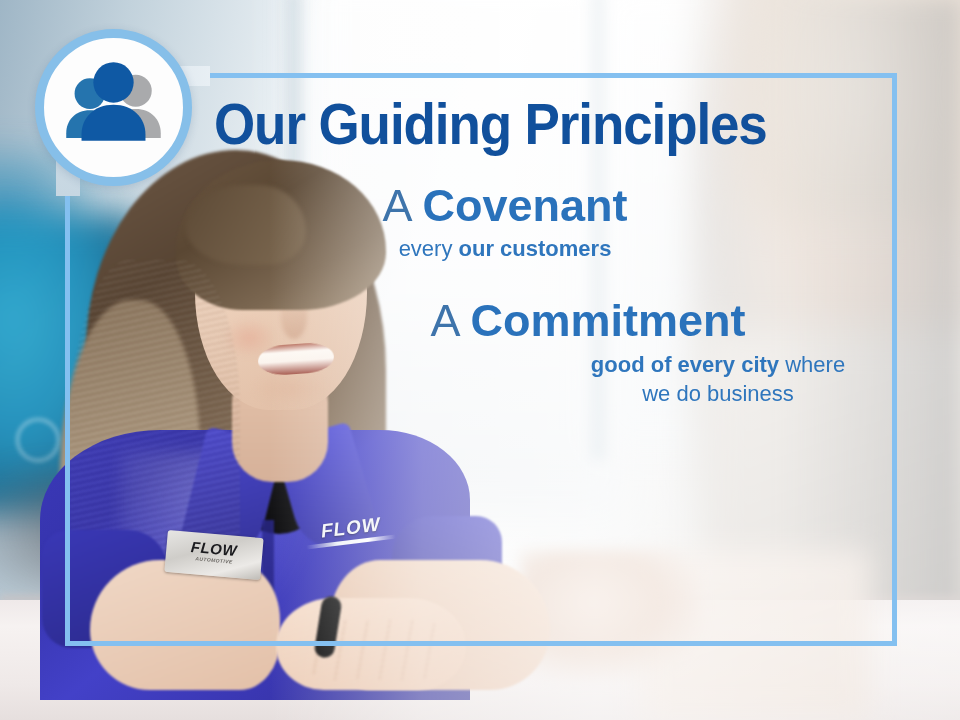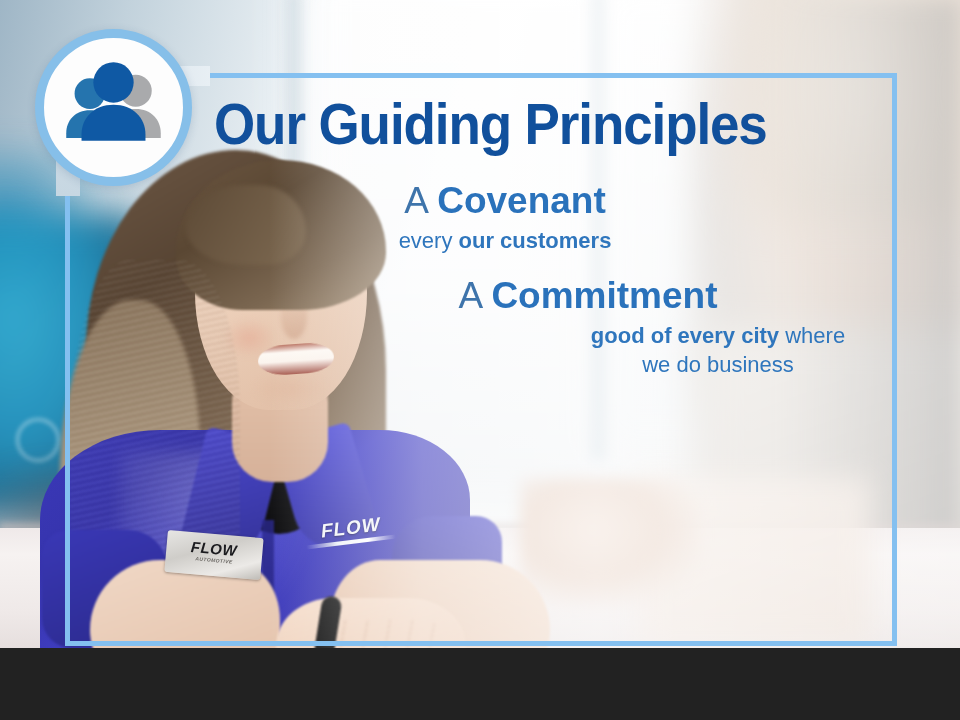--- a/index.html
+++ b/index.html
@@ -1,21 +1,21 @@
 <!DOCTYPE html>
 <html><head>
 <meta charset="utf-8">
 <style>
   * { margin:0; padding:0; box-sizing:border-box; }
   html,body{ background:#222; }
   body{ font-family:"Liberation Sans", sans-serif; }
 
   .stage{
     position:relative;
-    width:960px; height:648px;
+    width:960px; height:720px;
     overflow:hidden;
     background:#cfd8de;
   }
 
   
   .photo{ position:absolute; inset:0; overflow:hidden; }
 
   
   .bg-base{
     position:absolute; inset:0;
@@ -347,34 +347,34 @@
     transform:scaleX(.93); transform-origin:left center;
     white-space:nowrap;
   }
 
   .principles{
     position:absolute; left:200px; top:182px; width:680px;
     text-align:center;
   }
   .p-block{ margin-bottom:6px; }
   .p-head{
-    font-size:37px; line-height:1.05; color:#2f76bd; white-space:nowrap;
+    font-size:45px; line-height:1.05; color:#2f76bd; white-space:nowrap;
   }
   .p-head .lead{ font-weight:400; color:#3e74ab; }
   .p-head .key{ font-weight:700; color:#2a72bb; }
   .p-sub{
     font-size:22px; line-height:1.32; color:#2f76bd; font-weight:400;
     margin-top:5px;
   }
   .p-sub b{ font-weight:700; }
 
   
   .blk-1{ transform:translateX(-35px); }
   .blk-2{ transform:translateX(12px); margin-top:18px; }
-  .blk-3{ transform:translateX(48px); margin-top:22px; }
+  .blk-3{ transform:translateX(48px); margin-top:34px; }
   .blk-3 .p-sub{ width:420px; margin-left:auto; margin-right:0; }
 </style>
 </head>
 <body>
 
 <div class="stage">
 
   <div class="photo">
     <div class="bg-base"></div>
     <div class="bg-window"></div>

